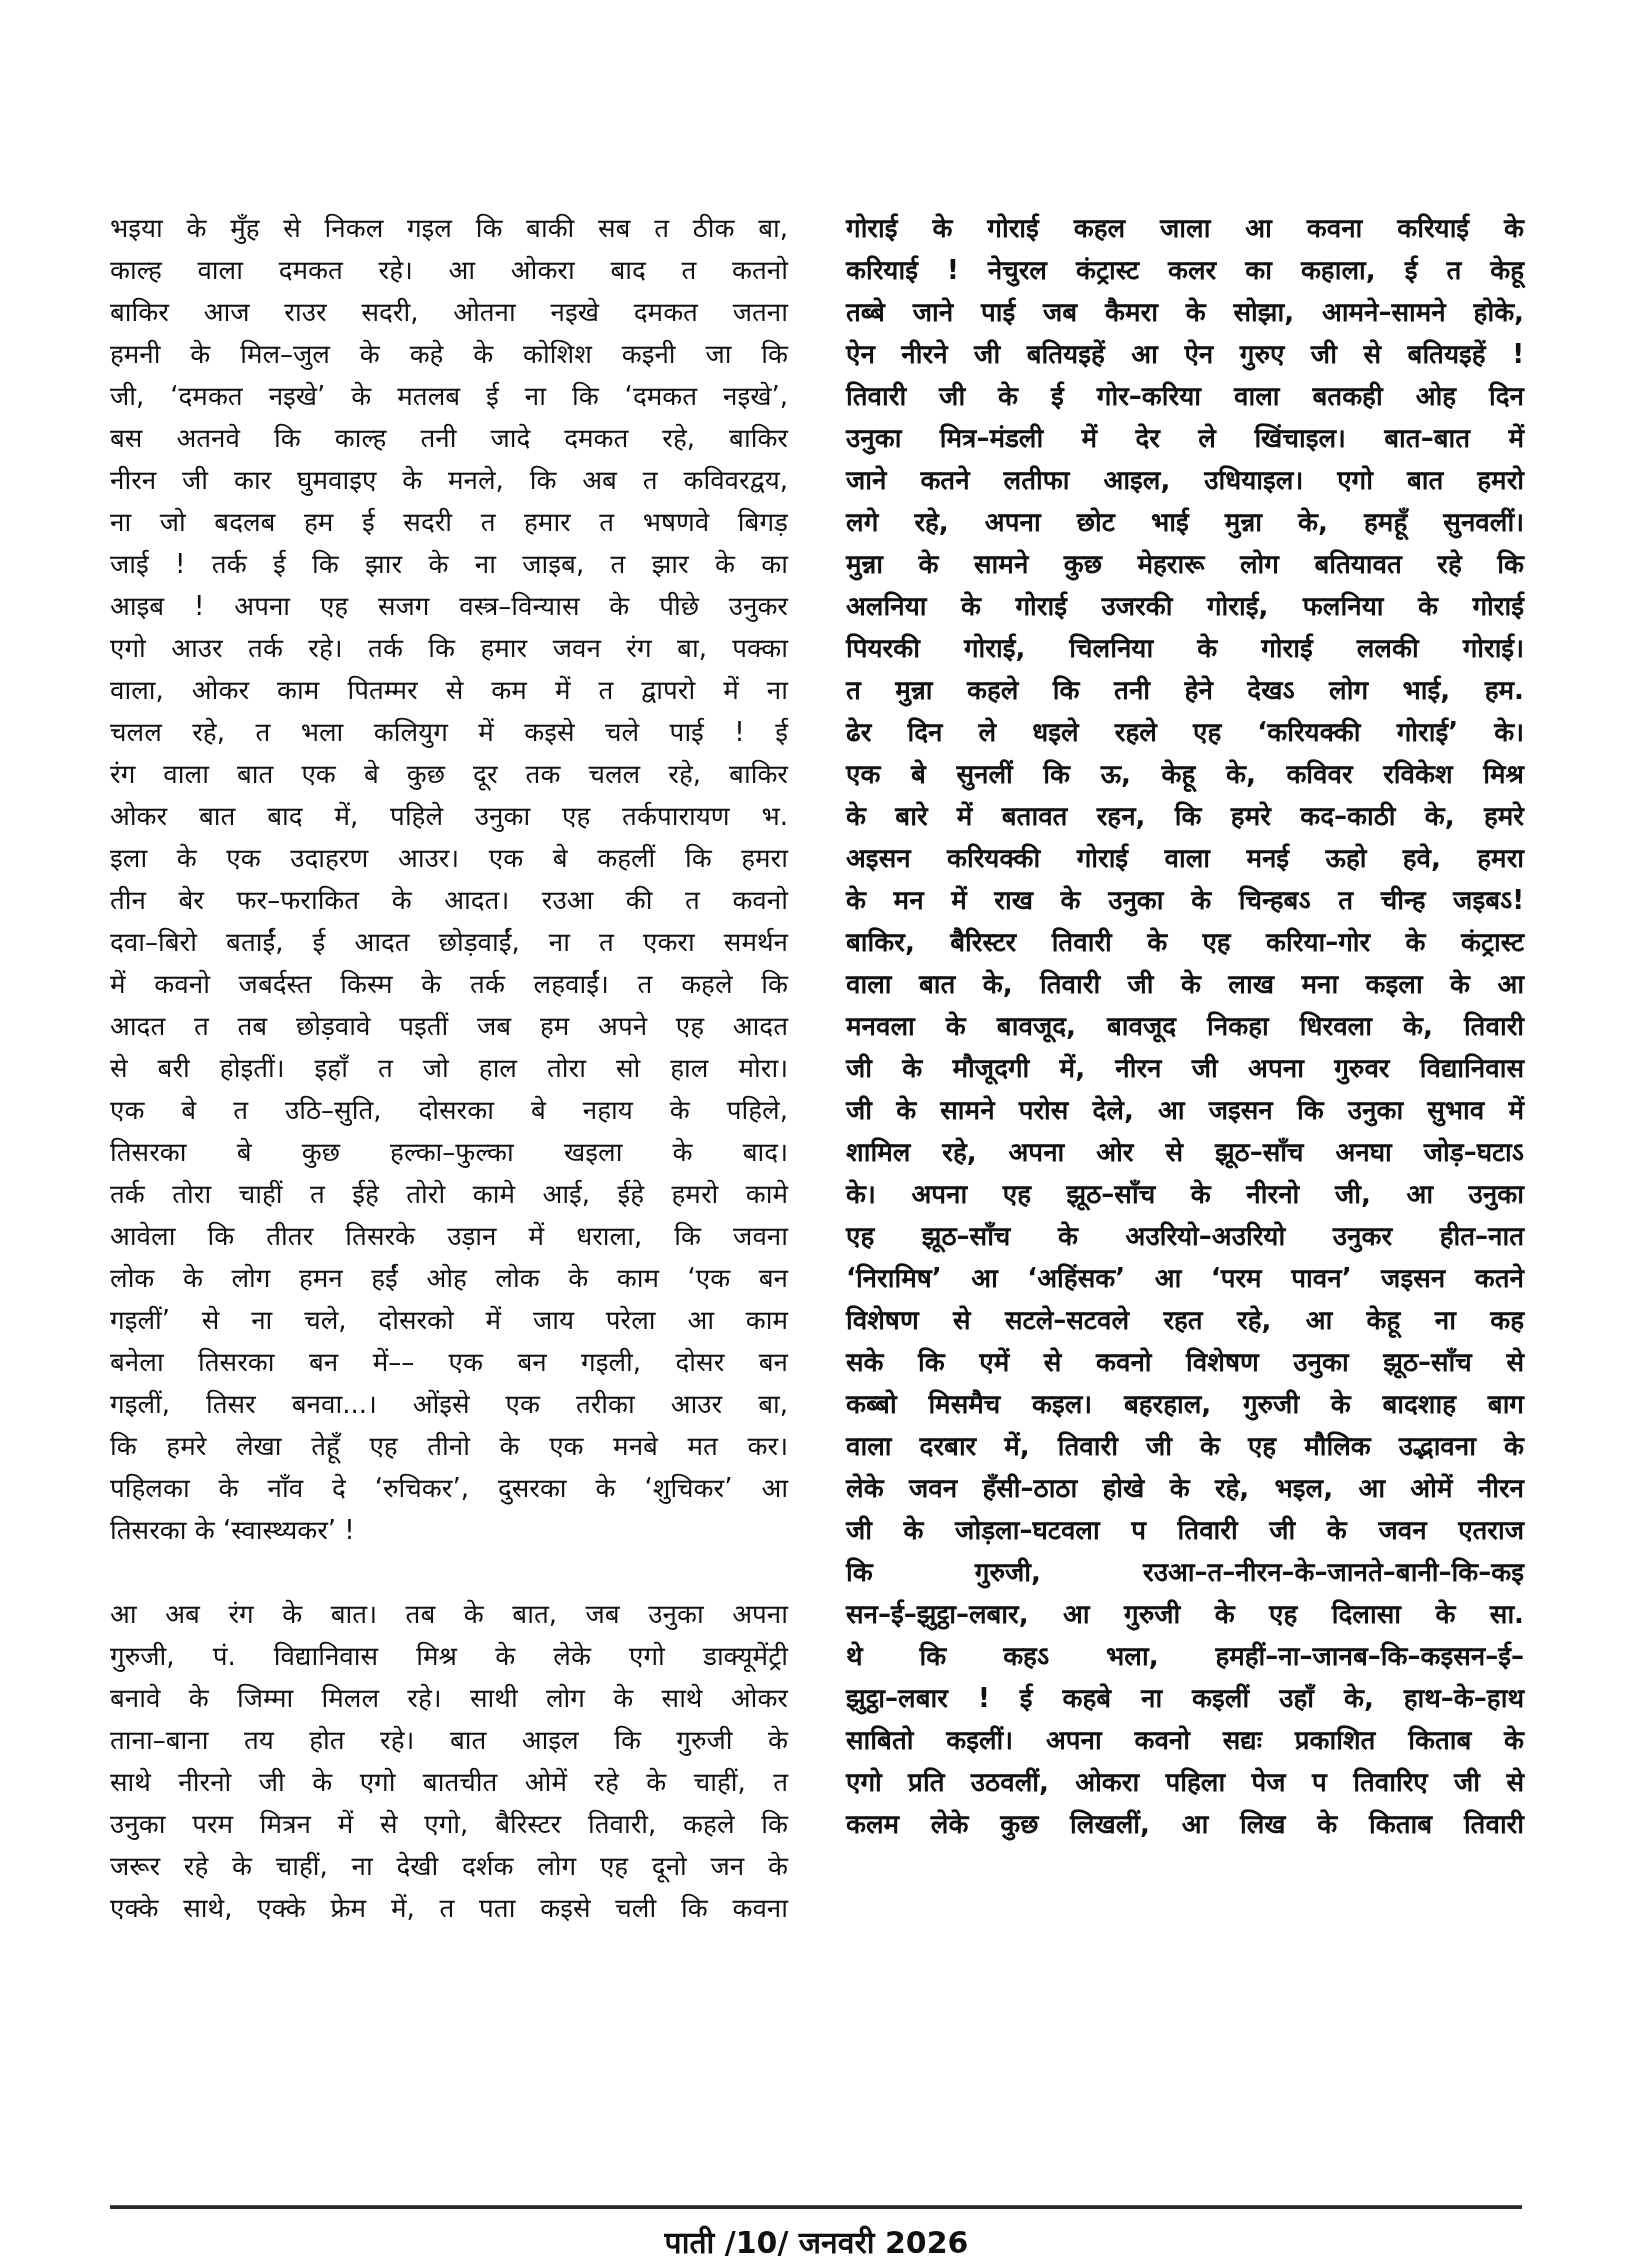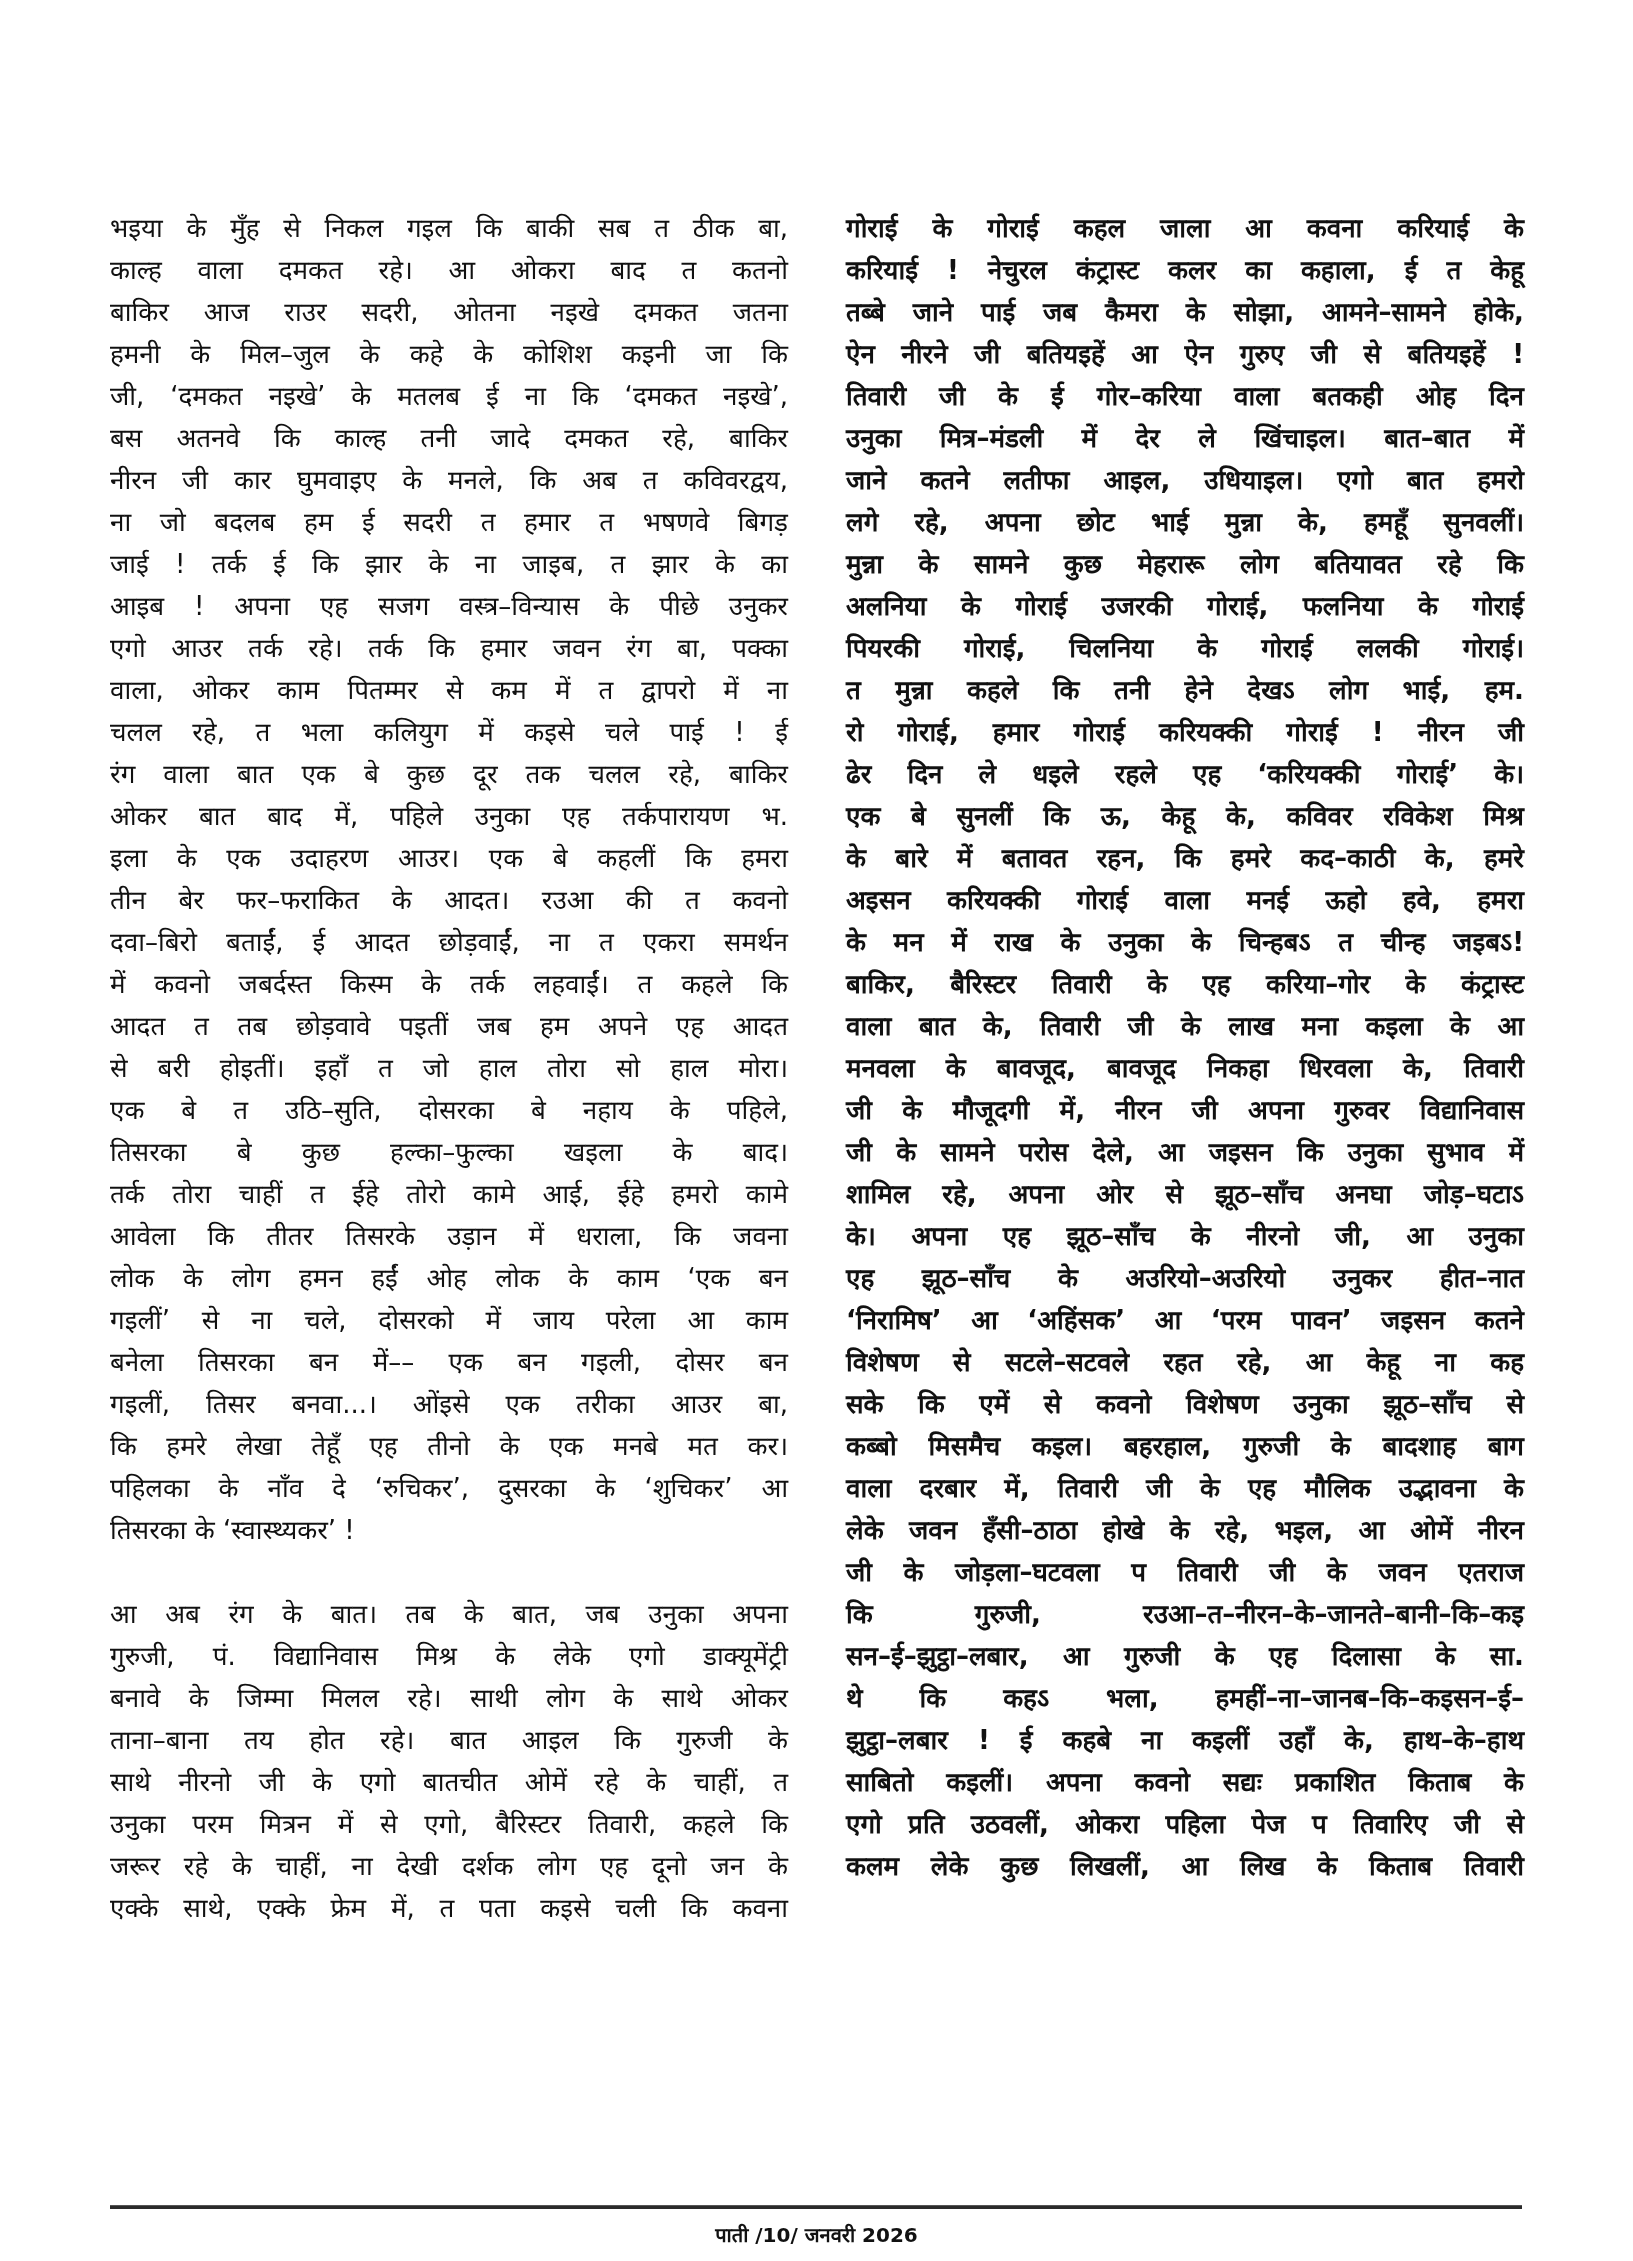--- a/index.html
+++ b/index.html
@@ -55,21 +55,21 @@
       height: 2.9px;
       background: #2a2a2a;
       border-top: 0.7px solid #555;
     }
     .footer-text {
       position: absolute;
       left: 0;
       top: 2177px;
       width: 1633px;
       text-align: center;
-      font-size: 20px;
+      font-size: 30px;
       font-weight: bold;
       color: #111;
       font-family: "DejaVu Sans", "Liberation Sans", sans-serif;
     }
   </style>
 </head>
 <body>
 
 <div class="page">
 
@@ -127,21 +127,20 @@
         <span class="line">तब्बे जाने पाई जब कैमरा के सोझा, आमने–सामने होके,</span>
         <span class="line">ऐन नीरने जी बतियइहें आ ऐन गुरुए जी से बतियइहें !</span>
         <span class="line">तिवारी जी के ई गोर–करिया वाला बतकही ओह दिन</span>
         <span class="line">उनुका मित्र–मंडली में देर ले खिंचाइल। बात–बात में</span>
         <span class="line">जाने कतने लतीफा आइल, उधियाइल। एगो बात हमरो</span>
         <span class="line">लगे रहे, अपना छोट भाई मुन्ना के, हमहूँ सुनवलीं।</span>
         <span class="line">मुन्ना के सामने कुछ मेहरारू लोग बतियावत रहे कि</span>
         <span class="line">अलनिया के गोराई उजरकी गोराई, फलनिया के गोराई</span>
         <span class="line">पियरकी गोराई, चिलनिया के गोराई ललकी गोराई।</span>
         <span class="line">त मुन्ना कहले कि तनी हेने देखऽ लोग भाई, हम.</span>
-        <span class="line">रो गोराई, हमार गोराई करियक्की गोराई ! नीरन जी</span>
         <span class="line">ढेर दिन ले धइले रहले एह ‘करियक्की गोराई’ के।</span>
         <span class="line">एक बे सुनलीं कि ऊ, केहू के, कविवर रविकेश मिश्र</span>
         <span class="line">के बारे में बतावत रहन, कि हमरे कद–काठी के, हमरे</span>
         <span class="line">अइसन करियक्की गोराई वाला मनई ऊहो हवे, हमरा</span>
         <span class="line">के मन में राख के उनुका के चिन्हबऽ त चीन्ह जइबऽ!</span>
         <span class="line">बाकिर, बैरिस्टर तिवारी के एह करिया–गोर के कंट्रास्ट</span>
         <span class="line">वाला बात के, तिवारी जी के लाख मना कइला के आ</span>
         <span class="line">मनवला के बावजूद, बावजूद निकहा धिरवला के, तिवारी</span>
         <span class="line">जी के मौजूदगी में, नीरन जी अपना गुरुवर विद्यानिवास</span>
         <span class="line">जी के सामने परोस देले, आ जइसन कि उनुका सुभाव में</span>

